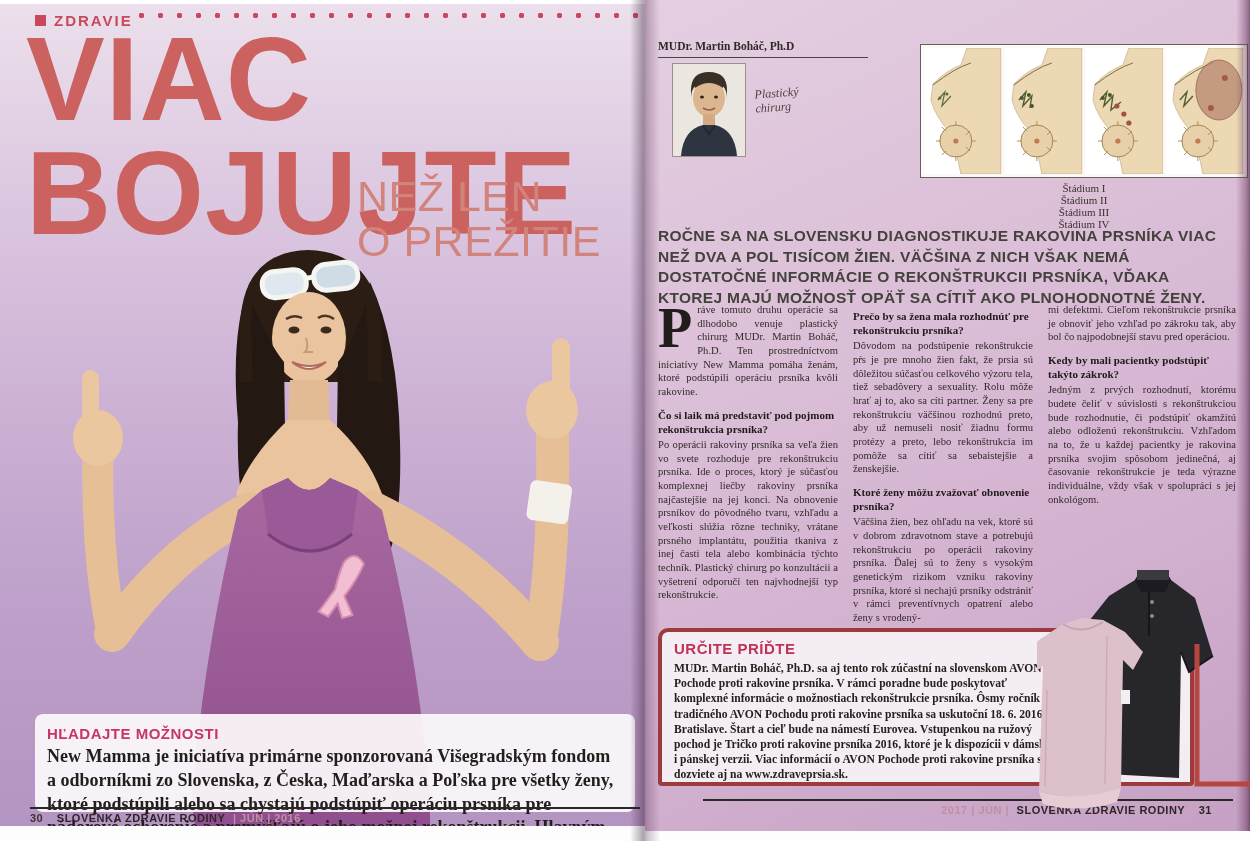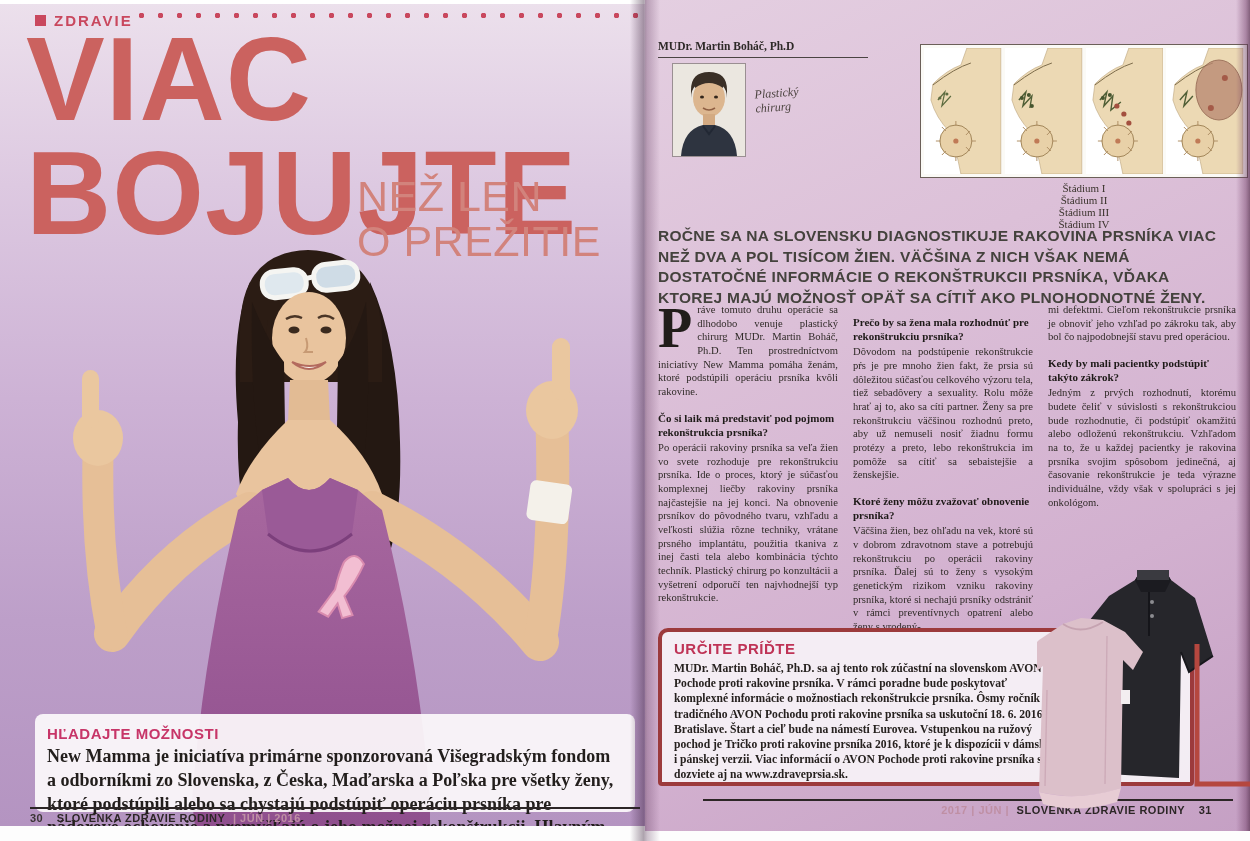--- a/index.html
+++ b/index.html
@@ -65,21 +65,21 @@
   .stage-captions span{flex:1;text-align:center;font-family:"Liberation Serif",serif;
     font-size:11px;color:#3a332c;}
 
   .intro{position:absolute;left:13px;top:210px;width:572px;color:#44423d;
     font-weight:bold;font-size:15.5px;line-height:1.33;letter-spacing:.3px;margin-top:16px;}
 
   .cols{position:absolute;left:13px;top:303px;width:578px;display:flex;gap:15px;}
   .col{font-family:"Liberation Serif",serif;font-size:10.6px;line-height:1.29;color:#2f2a27;}
   .col1{width:180px;}.col2{width:180px;}.col3{width:188px;}
   .col p{margin:0 0 9px 0;text-align:justify;}
-  .col h4{margin:12px 0 2px 0;font-size:11px;color:#1e1a18;}
+  .col h4{margin:6px 0 2px 0;font-size:11px;color:#1e1a18;}
   .dropcap{float:left;font-size:56px;line-height:.82;font-weight:bold;color:#211d1a;
     margin:3px 5px 0 0;font-family:"Liberation Serif",serif;}
 
   .event-box{position:absolute;left:13px;top:628px;width:536px;height:158px;box-sizing:border-box;
     background:rgba(246,240,245,.95);border:4px solid #9c3a3c;border-radius:10px 4px 4px 4px;
     padding:8px 12px;}
   .event-title{color:#bf3356;font-weight:bold;font-size:15px;letter-spacing:.5px;margin:0 0 4px 0;}
   .event-body{font-family:"Liberation Serif",serif;font-weight:bold;color:#26211f;
     font-size:11.6px;line-height:1.31;margin:0;width:382px;}
 

